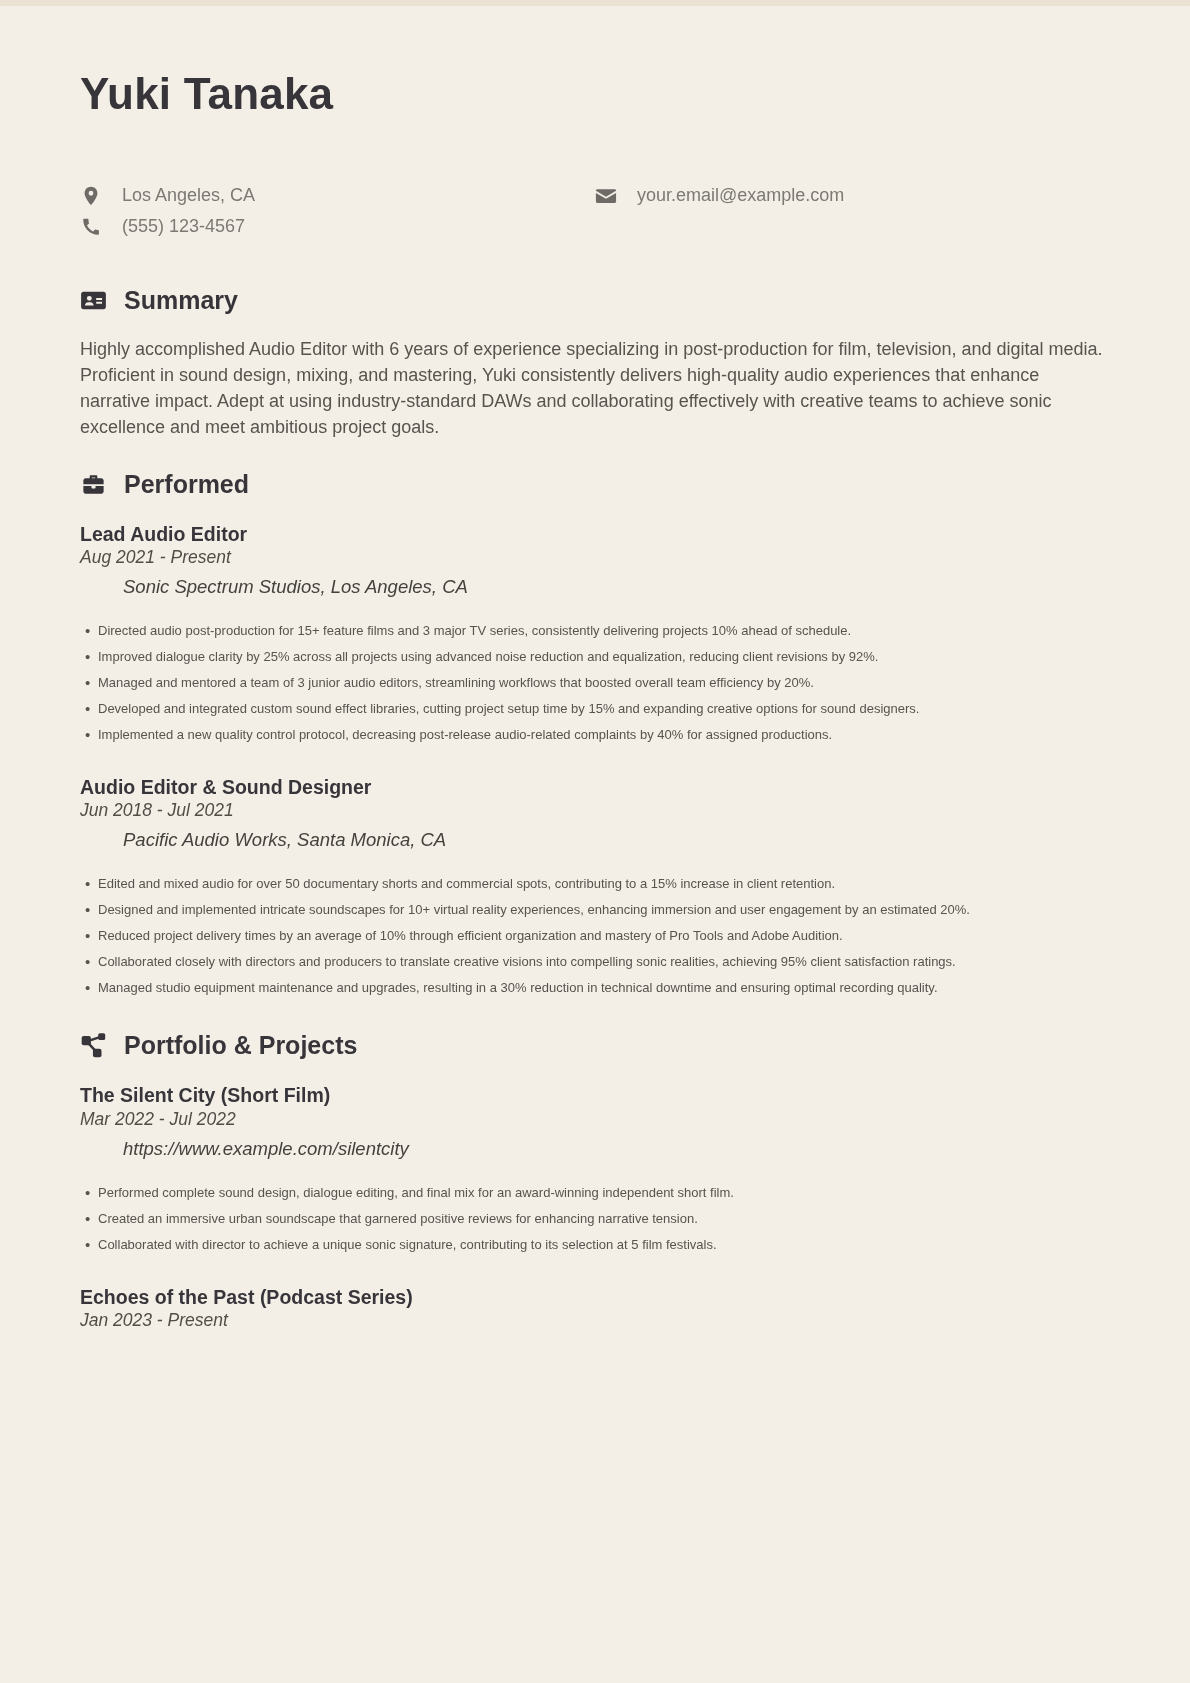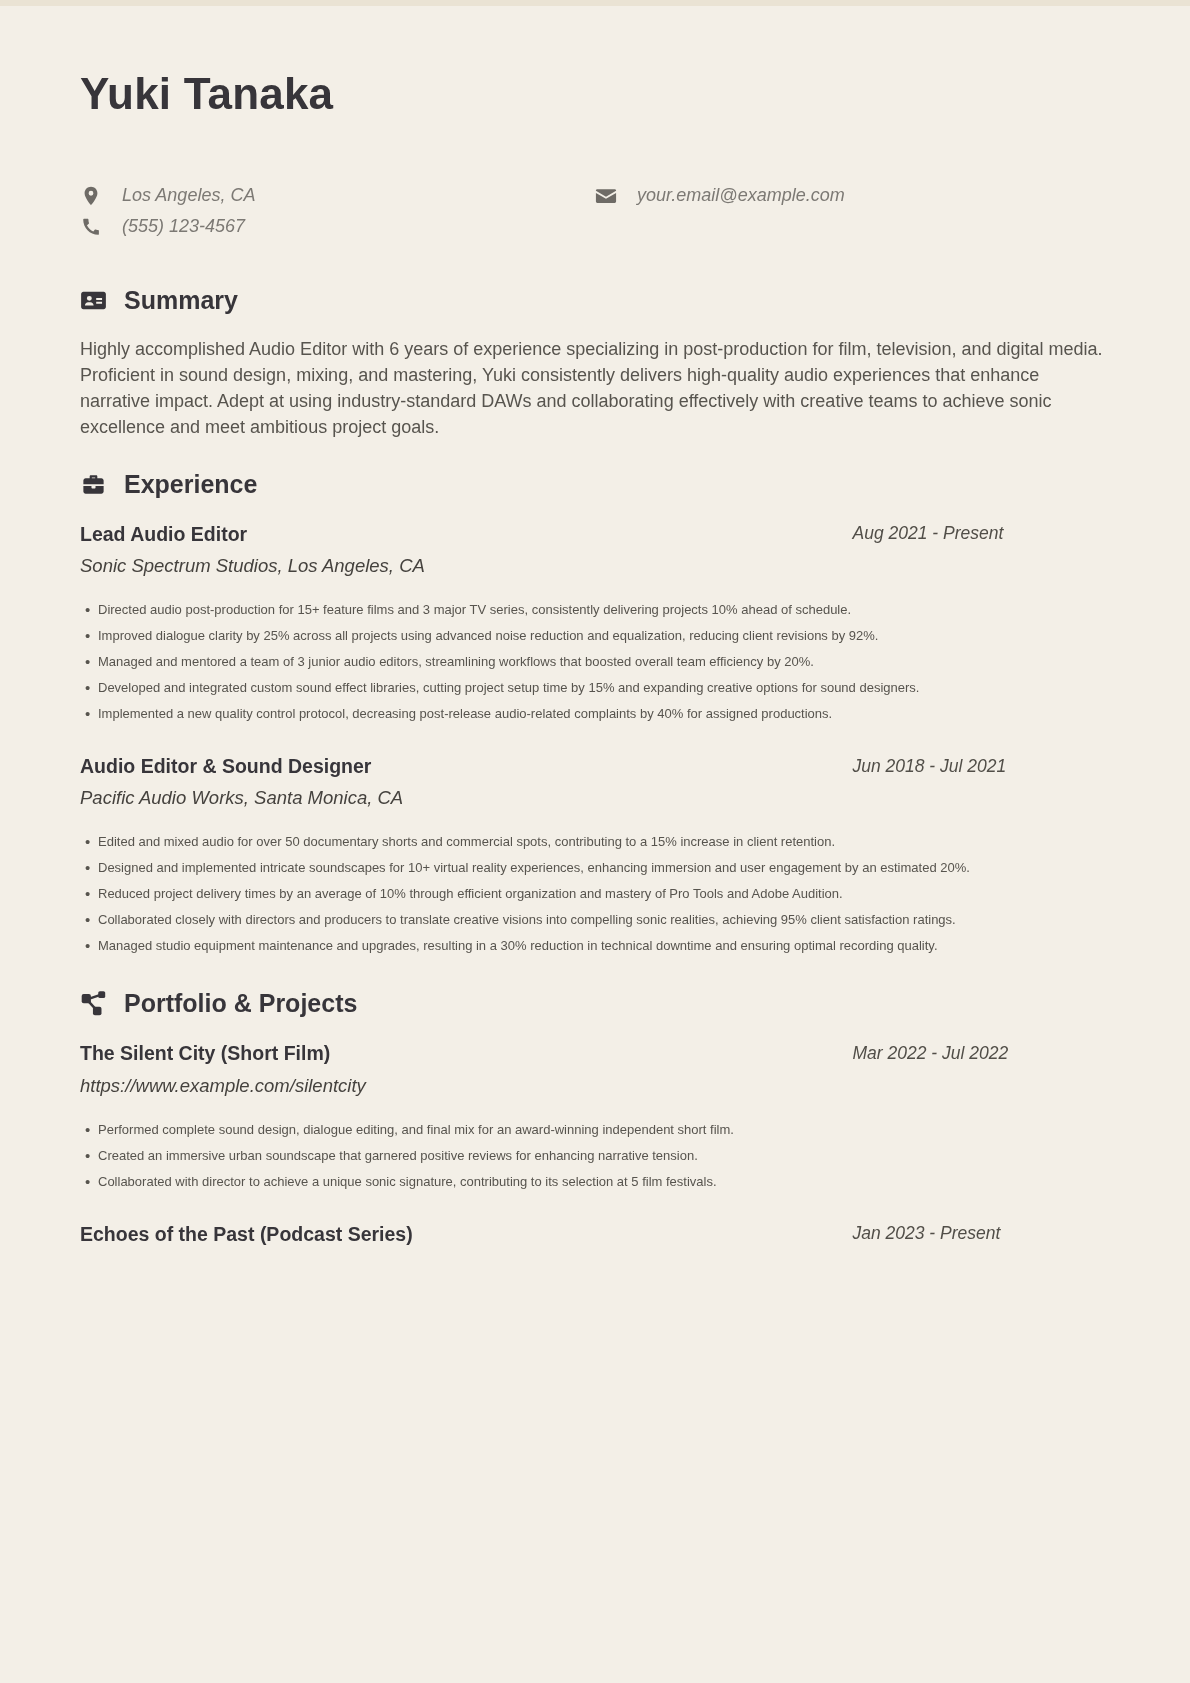--- a/index.html
+++ b/index.html
@@ -13,39 +13,39 @@
   .content { padding:0 80px; }
 
   .name {
     margin:62px 0 12px; font-size:44px; font-weight:700;
     color:#37353a; letter-spacing:0.2px; line-height:1.2;
   }
 
   .contact {
     margin-top:64px; display:grid; grid-template-columns:1fr 1fr; row-gap:9px;
   }
-  .contact-item { display:flex; font-size:18px; color:#7c7974;font-style:italic; }
+  .contact-item { display:flex; font-size:18px; color:#7c7974; }
   .cicon { width:22px; height:22px; display:inline-flex; margin-right:20px; color:#6e6b66; flex:0 0 auto; }
   .cicon svg { width:22px; height:22px; }
 
   section { margin-top:30px; }
   section.first { margin-top:48px; }
   .sec-head { display:flex; align-items:center; }
   .sicon { width:27px; height:27px; display:inline-flex; margin-right:17px; color:#37353a; flex:0 0 auto; }
   .sicon svg { width:27px; height:27px; }
   .sec-title { margin:0; font-size:25px; font-weight:700; color:#37353a; }
 
   .summary-text { margin:21px 0 0; font-size:18px; line-height:26px; color:#57544e; }
 
   .entry { margin-top:22px; }
   .entry + .entry { margin-top:26px; }
-  .entry-head { display:flex; align-items:center; }
+  .entry-head { display:flex; align-items:flex-start;flex-direction:column; }
   .entry-title { width:75%; font-size:19.5px; font-weight:700; color:#37353a; line-height:1.35; }
   .entry-date { width:25%; font-size:17.5px; font-style:italic; color:#514e48; }
-  .entry-sub { margin-top:8px; font-size:18.5px; font-style:italic; color:#45423e; }
+  .entry-sub { margin-top:8px; font-size:18.5px; font-style:italic; color:#45423e;margin-left:43px; }
   .entry-link { text-decoration:none; cursor:pointer; }
 
   .bullets {
     margin:20px 0 0; padding:0 0 0 5px; list-style:none;
     font-size:13px; line-height:26px; color:#57544e;
   }
   .bullets li { position:relative; padding-left:13px; }
   .bullets li::before { content:"\2022"; position:absolute; left:0; top:0; font-size:15px; }
 </style>
 </head>
@@ -96,21 +96,21 @@
       <p class="summary-text">Highly accomplished Audio Editor with 6 years of experience specializing in post-production for film, television, and digital media. Proficient in sound design, mixing, and mastering, Yuki consistently delivers high-quality audio experiences that enhance narrative impact. Adept at using industry-standard DAWs and collaborating effectively with creative teams to achieve sonic excellence and meet ambitious project goals.</p>
     </section>
 
     <section>
       <div class="sec-head">
         <span class="sicon">
           <svg viewBox="0 0 24 24" fill="currentColor">
               <path d="M9.6 3.8h4.8c.6 0 1 .45 1 1v1.6H19c1.1 0 2 .9 2 2v3.4H3V8.4c0-1.1.9-2 2-2h3.6V4.8c0-.55.4-1 1-1zm.9 1.9v.7h3v-.7h-3zM3 13.3h7.2v1.5c0 .4.3.7.7.7h2.2c.4 0 .7-.3.7-.7v-1.5H21v4.9c0 1.1-.9 2-2 2H5c-1.1 0-2-.9-2-2v-4.9z"></path>
             </svg>
         </span>
-        <h2 class="sec-title">Experience</h2>
+        <h2 class="sec-title">Performed</h2>
       </div>
 
       <div class="entry">
         <div class="entry-head">
           <div class="entry-title">Lead Audio Editor</div>
           <div class="entry-date">Aug 2021 - Present</div>
         </div>
         <div class="entry-sub">Sonic Spectrum Studios, Los Angeles, CA</div>
         <ul class="bullets">
           <li>Directed audio post-production for 15+ feature films and 3 major TV series, consistently delivering projects 10% ahead of schedule.</li>

